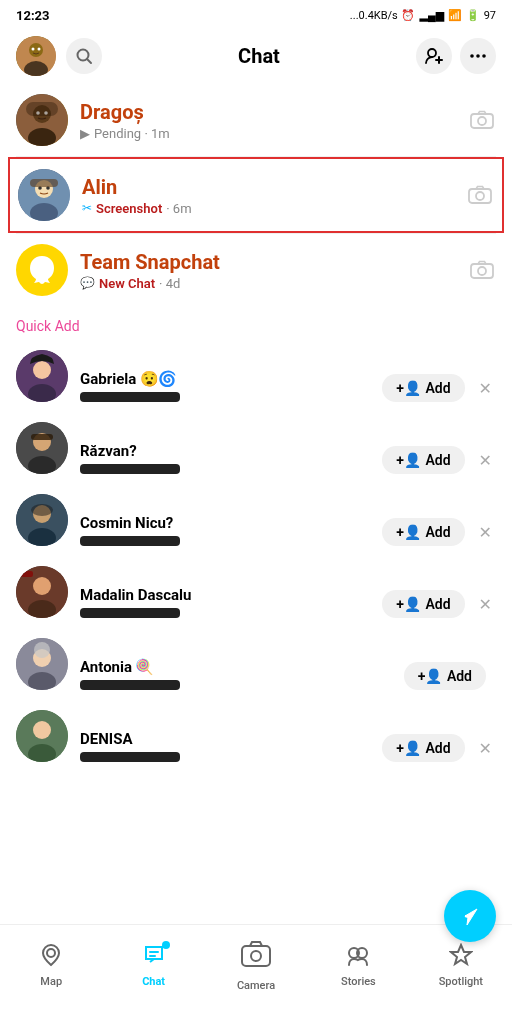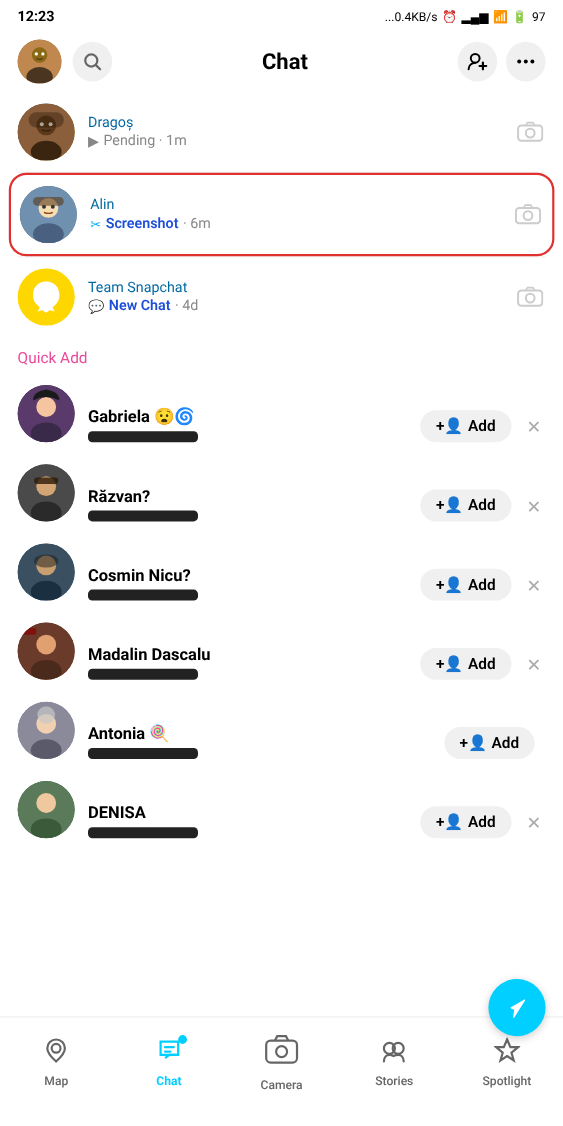--- a/index.html
+++ b/index.html
@@ -94,21 +94,21 @@
     .chat-item {
       display: flex;
       align-items: center;
       padding: 10px 16px;
       cursor: pointer;
       position: relative;
     }
     .chat-item.highlighted {
       border: 2px solid #e03030;
       margin: 0 8px;
-      border-radius: 16px;
+      border-radius: 0;
       padding: 10px 8px;
     }
     .chat-avatar {
       width: 52px;
       height: 52px;
       border-radius: 50%;
       overflow: hidden;
       flex-shrink: 0;
       background: #ddd;
       display: flex;
@@ -117,34 +117,34 @@
       font-size: 28px;
     }
     .chat-avatar.yellow {
       background: #FFD700;
     }
     .chat-info {
       flex: 1;
       margin-left: 12px;
     }
     .chat-name {
-      font-size: 13px;
-      font-weight: 400;
-      color: #0369a1;
+      font-size: 20px;
+      font-weight: 700;
+      color: #c2410c;
     }
     .chat-sub {
       font-size: 13px;
       color: #888;
       display: flex;
       align-items: center;
       gap: 4px;
       margin-top: 2px;
     }
     .chat-sub .blue-text {
-      color: #1d4ed8;
+      color: #b91c1c;
       font-weight: 600;
     }
     .screenshot-icon {
       color: #00AFFE;
       font-size: 12px;
     }
     .camera-icon-right {
       width: 28px;
       height: 28px;
       display: flex;

